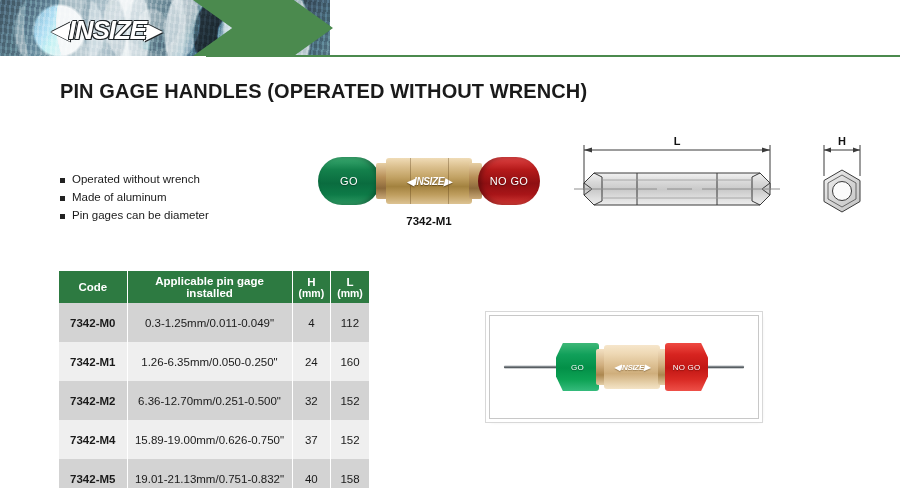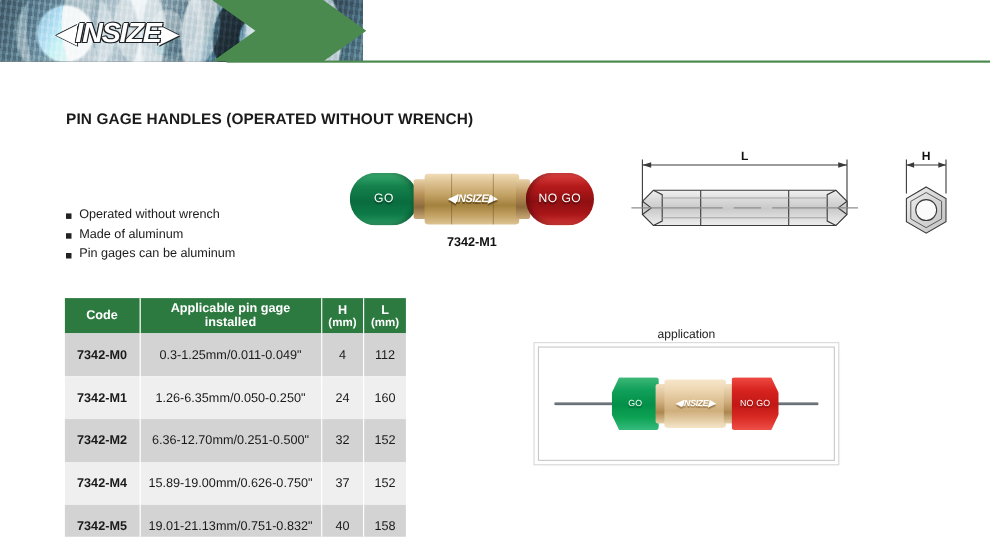--- a/index.html
+++ b/index.html
@@ -56,26 +56,26 @@
     text-shadow: 1px 1px 0 #1d2225, -1px 0 0 #1d2225, 0 -1px 0 #1d2225;
   }
   .header-rule{
     position:absolute; left:206px; top:55px; width:694px; height:2px;
     background:#4b8a4e;
   }
 
   
   .page-title{
     position:absolute; left:60px; top:80px;
-    font-size:14px; font-weight:bold; color:#1a1a1a;
-    letter-spacing:.1px; white-space:nowrap;margin-top:20px;
-  }
-
-  
-  .features{ position:absolute; left:60px; top:188px; }
+    font-size:20px; font-weight:bold; color:#1a1a1a;
+    letter-spacing:.1px; white-space:nowrap;
+  }
+
+  
+  .features{ position:absolute; left:60px; top:172px; }
   .feature-row{ display:flex; align-items:flex-start; margin-bottom:3px; }
   .feature-bullet{
     width:5px; height:5px; background:#222; margin-top:6px; margin-right:7px; flex:0 0 auto;
   }
   .feature-label{ font-size:11.5px; color:#1a1a1a; line-height:15px; }
 
   
   .product{ position:absolute; left:318px; top:152px; width:222px; height:58px; }
   .prod-body{ position:absolute; inset:0; }
   .cap{
@@ -237,21 +237,21 @@
     <div class="feature-row">
       <span class="feature-bullet"></span>
       <span class="feature-label">Operated without wrench</span>
     </div>
     <div class="feature-row">
       <span class="feature-bullet"></span>
       <span class="feature-label">Made of aluminum</span>
     </div>
     <div class="feature-row">
       <span class="feature-bullet"></span>
-      <span class="feature-label">Pin gages can be aluminum</span>
+      <span class="feature-label">Pin gages can be diameter</span>
     </div>
   </div>
 
   <div class="product">
     <div class="prod-body">
       <div class="cap cap-go">
         <div class="cap-label">GO</div>
       </div>
       <div class="collar collar-l"></div>
       <div class="brass">
@@ -368,21 +368,20 @@
       </tr>
       <tr>
         <td class="col-code">7342-M5</td>
         <td class="col-dia">19.01-21.13mm/0.751-0.832"</td>
         <td class="col-h">40</td>
         <td class="col-l">158</td>
       </tr>
     </tbody>
   </table>
 
-  <div class="app-caption">application</div>
   <div class="app-box">
     <div class="app-inner">
       <div class="app-pin app-pin-l"></div>
       <div class="app-pin app-pin-r"></div>
       <div class="app-gage">
         <div class="app-cap app-cap-go">
           <div class="app-cap-label">GO</div>
         </div>
         <div class="app-collar app-collar-l"></div>
         <div class="app-brass">

